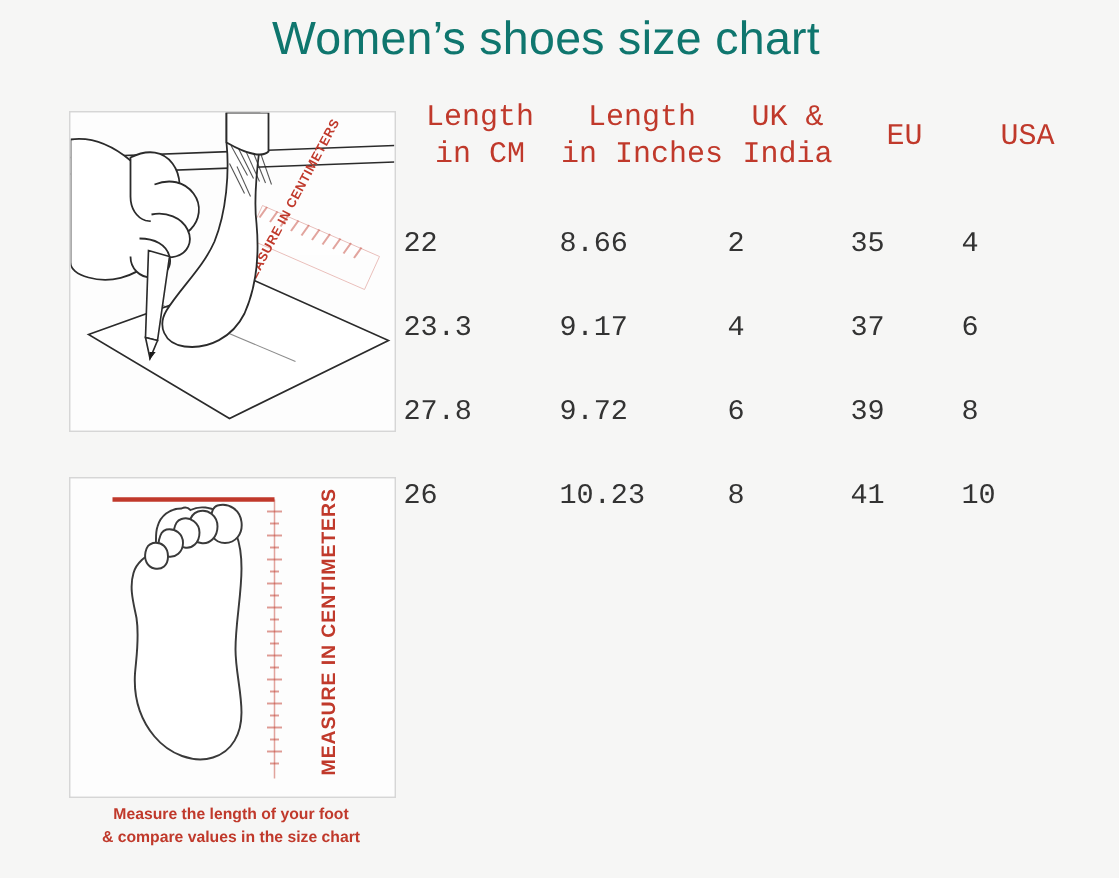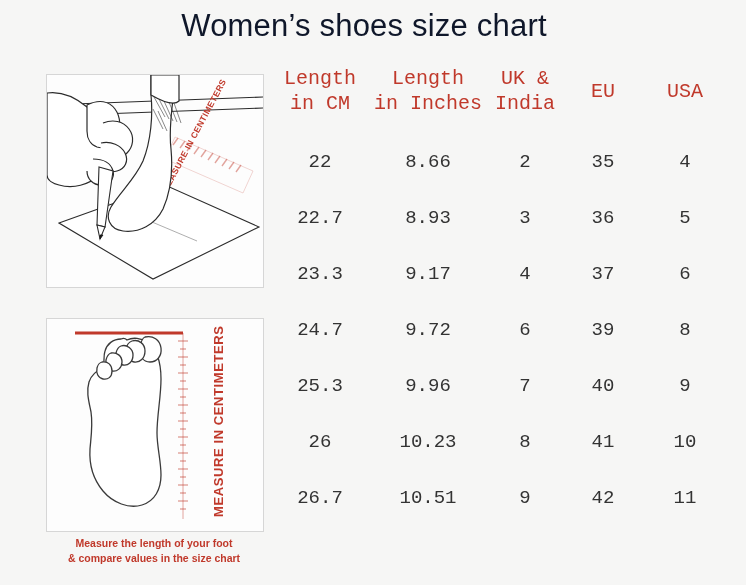--- a/index.html
+++ b/index.html
@@ -17,21 +17,21 @@
 
   
   .page-title {
     position: absolute;
     top: 8px;
     left: 0;
     width: 728px;
     text-align: center;
     font-size: 31px;
     font-weight: 400;
-    color: #0f172a;
+    color: #0f766e;
     letter-spacing: 0.2px;
     white-space: nowrap;
   }
 
   
   .illus-box {
     position: absolute;
     background: #fdfdfd;
     border: 1px solid #d6d6d6;
     overflow: hidden;
@@ -83,21 +83,21 @@
     line-height: 25px;
     padding: 0 0 18px 0;
     vertical-align: middle;
     white-space: pre-line;
     text-align: center;
   }
   .size-table td {
     color: #333333;
     font-size: 19px;
     font-weight: 400;
-    text-align: center;
+    text-align: left;
     height: 54px;
     vertical-align: middle;
   }
   .col-cm      { width: 104px; }
   .col-in      { width: 112px; }
   .col-uk      { width: 82px;  }
   .col-eu      { width: 74px;  }
   .col-usa     { width: 90px;  }
 </style>
 </head>
@@ -262,55 +262,34 @@
   </thead>
   <tbody>
     <tr>
       <td>22</td>
       <td>8.66</td>
       <td>2</td>
       <td>35</td>
       <td>4</td>
     </tr>
     <tr>
-      <td>22.7</td>
-      <td>8.93</td>
-      <td>3</td>
-      <td>36</td>
-      <td>5</td>
-    </tr>
-    <tr>
       <td>23.3</td>
       <td>9.17</td>
       <td>4</td>
       <td>37</td>
       <td>6</td>
     </tr>
     <tr>
-      <td>24.7</td>
+      <td>27.8</td>
       <td>9.72</td>
       <td>6</td>
       <td>39</td>
       <td>8</td>
-    </tr>
-    <tr>
-      <td>25.3</td>
-      <td>9.96</td>
-      <td>7</td>
-      <td>40</td>
-      <td>9</td>
     </tr>
     <tr>
       <td>26</td>
       <td>10.23</td>
       <td>8</td>
       <td>41</td>
       <td>10</td>
     </tr>
-    <tr>
-      <td>26.7</td>
-      <td>10.51</td>
-      <td>9</td>
-      <td>42</td>
-      <td>11</td>
-    </tr>
   </tbody>
 </table>
 
 </body></html>

